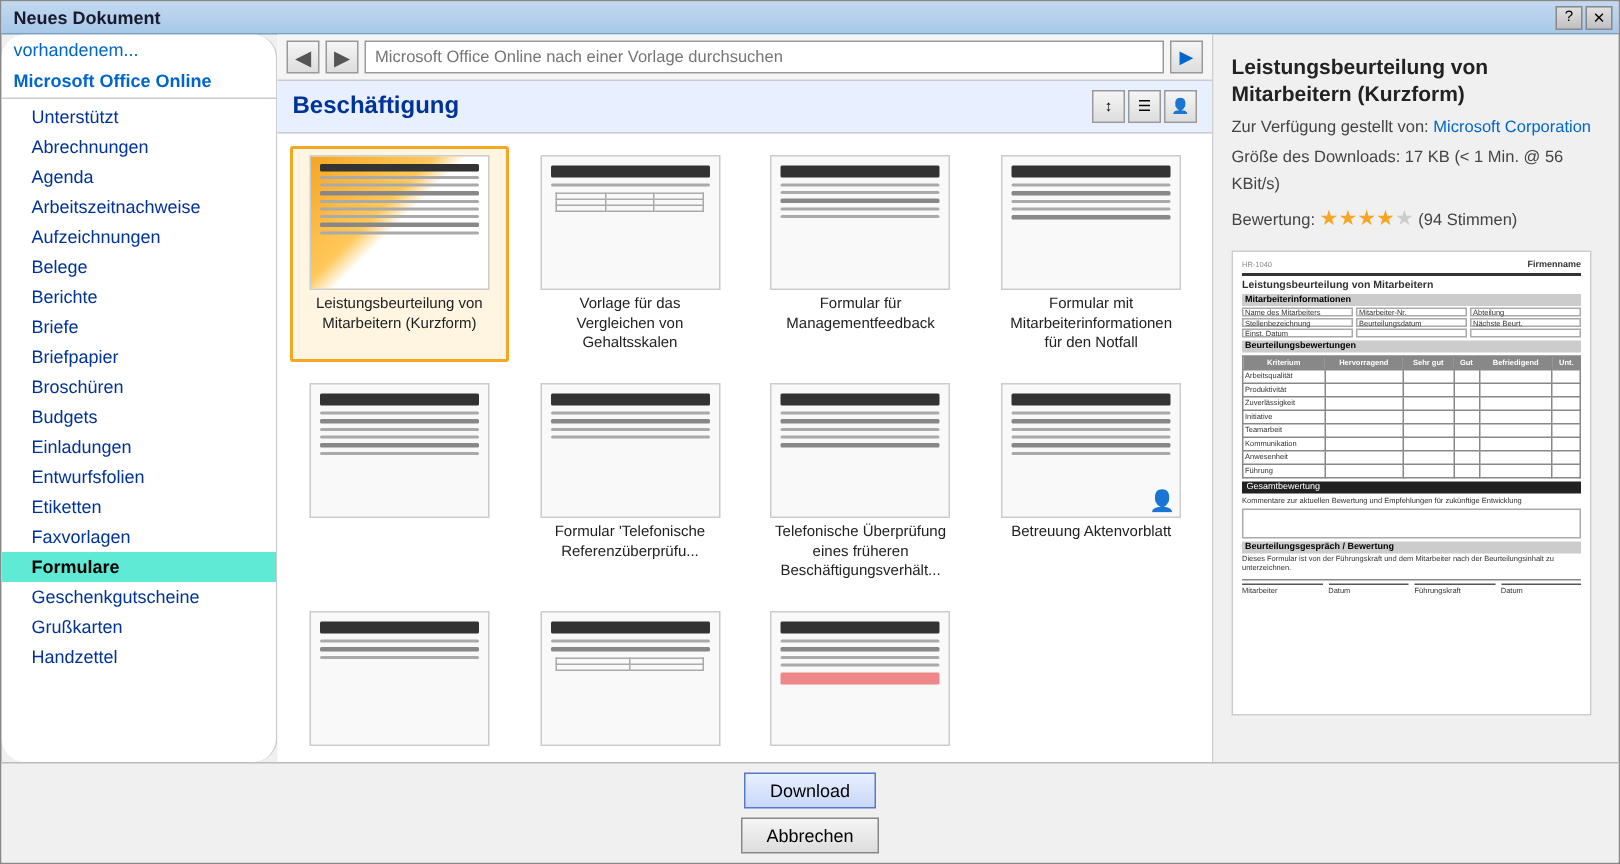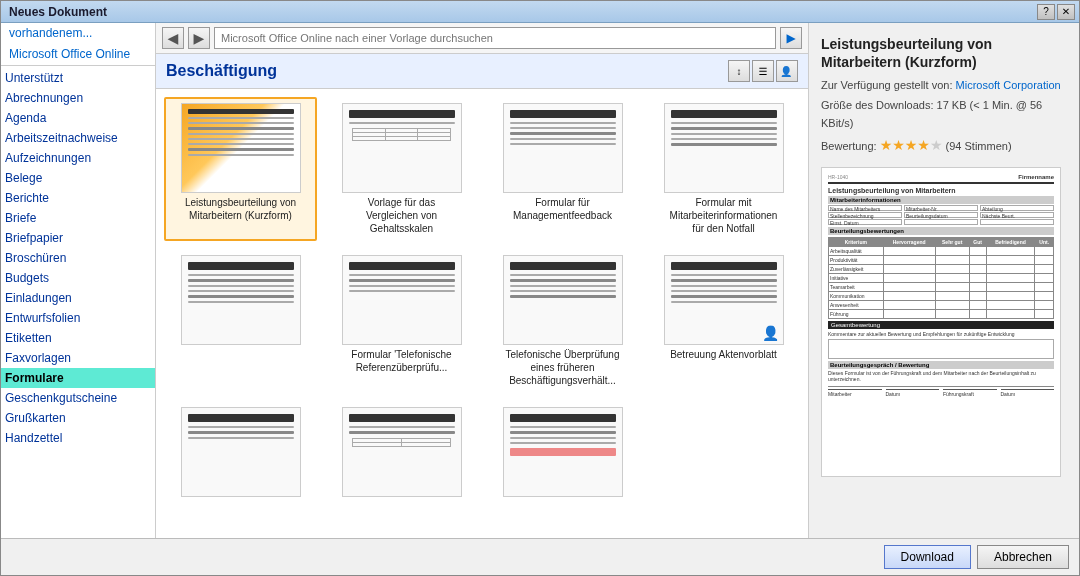--- a/index.html
+++ b/index.html
@@ -8,25 +8,25 @@
     .window { width: 1080px; height: 576px; background: #f0f0f0; border: 1px solid #888; display: flex; flex-direction: column; }
 
     .title-bar { background: linear-gradient(to bottom, #c2d9f0, #a8c8e8); height: 22px; display: flex; align-items: center; justify-content: space-between; padding: 0 4px; border-bottom: 1px solid #7a9fc0; }
     .title-bar-text { font-size: 12px; color: #1a1a2e; font-weight: bold; padding-left: 4px; }
     .title-bar-controls { display: flex; gap: 2px; }
     .title-btn { width: 18px; height: 16px; background: linear-gradient(to bottom, #e0e0e0, #c0c0c0); border: 1px solid #888; font-size: 10px; display: flex; align-items: center; justify-content: center; cursor: pointer; }
 
     .main-content { display: flex; flex: 1; overflow: hidden; }
 
     
-    .sidebar { width: 155px; background: #ffffff; border-right: 1px solid #ccc; display: flex; flex-direction: column; overflow: hidden; }
+    .sidebar { width: 184px; background: #ffffff; border-right: 1px solid #ccc; display: flex; flex-direction: column; overflow: hidden; border-radius: 16px; }
     .sidebar-scroll { flex: 1; overflow-y: auto; overflow-x: hidden; }
-    .sidebar-item { padding: 3px 4px; cursor: pointer; font-size: 12px; color: #003399; white-space: nowrap; }
+    .sidebar-item { padding: 3px 20px; cursor: pointer; font-size: 12px; color: #003399; white-space: nowrap; }
     .sidebar-item.active { background: #5eead4; color: #000; font-weight: bold; }
-    .sidebar-item.section-header { color: #0066cc; font-weight: normal; font-size: 12px; padding: 4px 8px 2px 8px; }
+    .sidebar-item.section-header { color: #0066cc; font-weight: bold; font-size: 12px; padding: 4px 8px 2px 8px; }
     .sidebar-item.vorhandene { color: #0066cc; font-size: 12px; padding: 3px 8px; }
     .sidebar-separator { height: 1px; background: #ccc; margin: 2px 0; }
     .sidebar-scroll::-webkit-scrollbar { width: 8px; }
     .sidebar-scroll::-webkit-scrollbar-thumb { background: #a0a0a0; border-radius: 4px; }
 
     
     .center-panel { flex: 1; display: flex; flex-direction: column; background: #ffffff; border-right: 1px solid #ccc; }
 
     .toolbar-bar { display: flex; align-items: center; padding: 4px 6px; gap: 4px; background: #f5f5f5; border-bottom: 1px solid #ccc; }
     .nav-btn { width: 22px; height: 22px; background: linear-gradient(to bottom, #f5f5f5, #ddd); border: 1px solid #999; display: flex; align-items: center; justify-content: center; cursor: pointer; font-size: 14px; color: #555; }
@@ -70,21 +70,21 @@
     .preview-doc .section-title { background: #ccc; color: #000; font-weight: bold; font-size: 6px; padding: 1px 2px; margin: 2px 0 1px 0; }
     .preview-doc .doc-row { display: flex; gap: 2px; margin: 1px 0; }
     .preview-doc .doc-cell { border: 1px solid #aaa; flex: 1; height: 6px; font-size: 5px; padding: 0 1px; }
     .preview-doc .doc-wide-table { width: 100%; border-collapse: collapse; margin: 2px 0; }
     .preview-doc .doc-wide-table td, .preview-doc .doc-wide-table th { border: 1px solid #888; font-size: 5px; padding: 1px; }
     .preview-doc .doc-wide-table th { background: #888; color: white; }
     .preview-doc .signature-area { margin-top: 4px; border-top: 1px solid #888; font-size: 5px; padding-top: 2px; }
     .preview-doc .black-bar { background: #222; color: white; font-size: 6px; padding: 1px 3px; margin: 2px 0; }
 
     
-    .bottom-bar { display: flex; justify-content: flex-end; align-items: center; padding: 6px 10px; gap: 6px; background: #f0f0f0; border-top: 1px solid #bbb; }
+    .bottom-bar { display: flex; justify-content: flex-end; align-items: center; padding: 6px 10px; gap: 6px; background: #f0f0f0; border-top: 1px solid #bbb; flex-direction: column; }
     .bottom-btn { padding: 4px 16px; background: linear-gradient(to bottom, #f5f5f5, #ddd); border: 1px solid #888; font-size: 12px; cursor: pointer; min-width: 70px; }
     .bottom-btn.primary { background: linear-gradient(to bottom, #e8f0ff, #c8d8f8); border-color: #5577cc; }
   </style>
 </head>
 <body>
 
 <div class="window">
   <div class="title-bar">
     <span class="title-bar-text">Neues Dokument</span>
     <div class="title-bar-controls">

